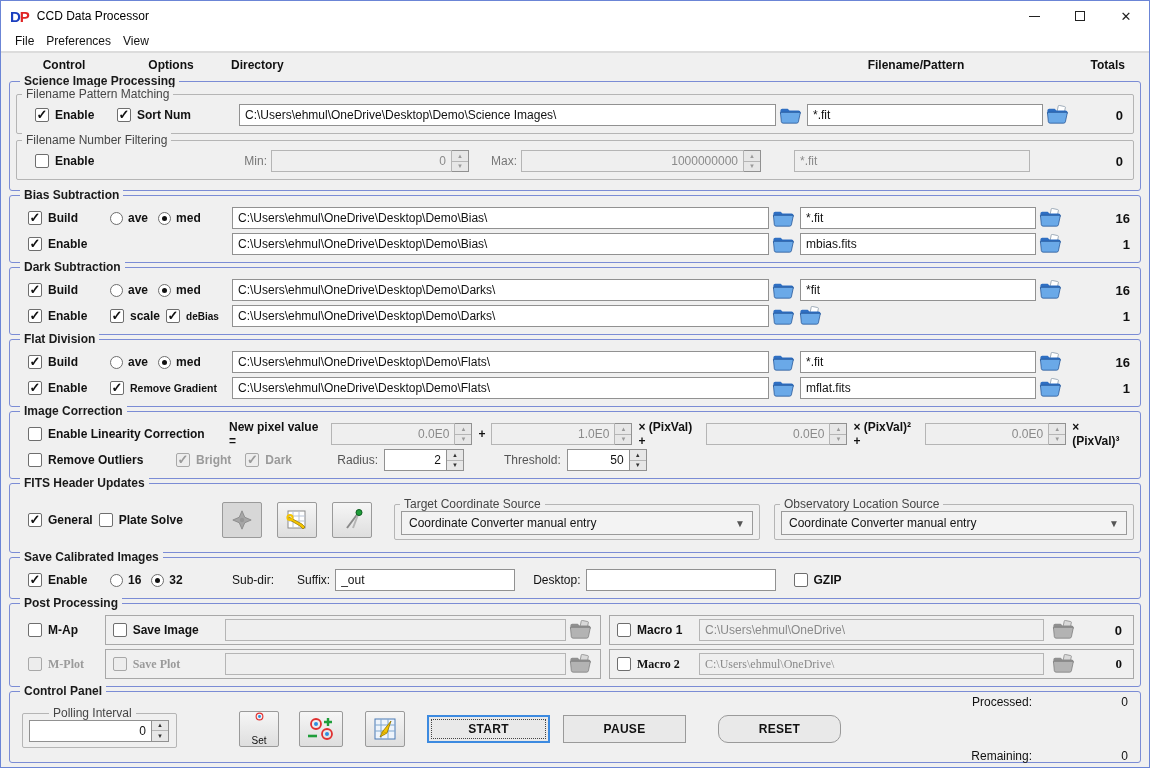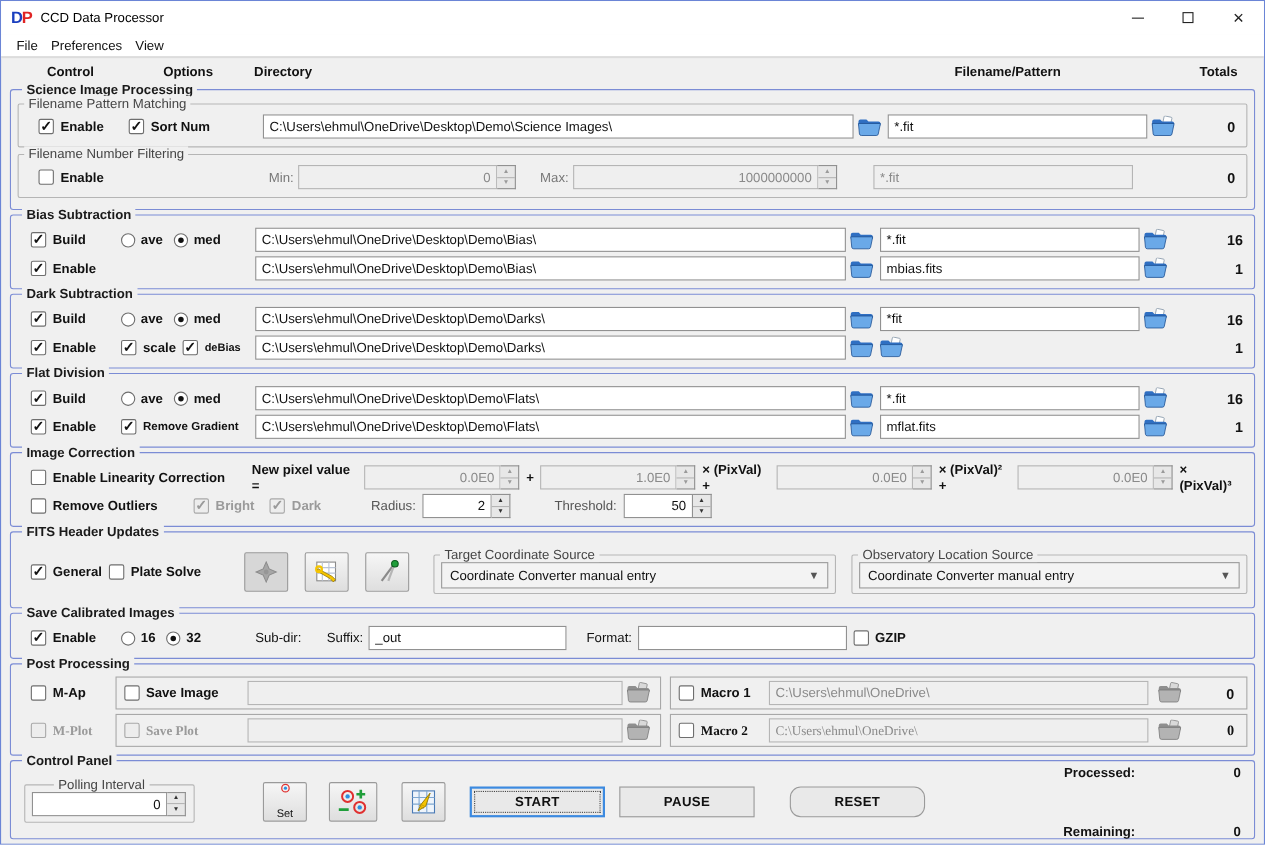--- a/index.html
+++ b/index.html
@@ -85,21 +85,21 @@
   .ibtn { width:40px; height:36px; background:linear-gradient(#f6f6f6,#dedede); border:1px solid #9a9a9a; border-radius:2px; display:flex; align-items:center; justify-content:center; flex:none; }
   .ibtn.disabled { background:#d7d7d7; }
 
   .panel { border:1px solid #a8a8a8; display:flex; align-items:center; height:30px; padding:0 7px; }
 
   .bigbtn { width:123px; height:28px; background:#e9e9e9; border:1px solid #9a9a9a; display:flex; align-items:center; justify-content:center; font-weight:bold; letter-spacing:.3px; flex:none; }
   .bigbtn.focused { border:2px solid #3c8ae0; outline:1px dotted #444; outline-offset:-5px; }
 
   .toolbtn { background:linear-gradient(#f6f6f6,#dedede); border:1px solid #9a9a9a; border-radius:2px; display:flex; flex-direction:column; align-items:center; justify-content:center; flex:none; }
 
-  .stats { margin-left:auto; margin-right:6px; display:grid; grid-template-columns:auto 56px; column-gap:6px; row-gap:3px; font-weight:bold; text-align:right;gap:40px; }
+  .stats { margin-left:auto; margin-right:6px; display:grid; grid-template-columns:auto 56px; column-gap:6px; row-gap:3px; font-weight:normal; text-align:right;gap:40px; }
 </style>
 </head>
 <body>
 
 <div class="window">
 
   <div class="titlebar">
     <span class="logo"><span class="d">D</span><span class="p">P</span></span>
     <span class="title-text">CCD Data Processor</span>
     <div class="win-controls">
@@ -517,23 +517,23 @@
             <span class="blab">16</span>
           </span>
         <span class="rb on">
             <span class="rbx"></span>
             <span class="blab">32</span>
           </span>
       </span>
       <span style="margin-right:5px;">Sub-dir:</span>
       <span style="margin:0 5px 0 18px;">Suffix:</span>
       <div class="tf" style="width:180px;">_out</div>
-      <span style="margin:0 5px 0 18px;">Format:</span>
+      <span style="margin:0 5px 0 18px;">Desktop:</span>
       <div class="tf" style="width:190px;"></div>
-      <span class="cb" style="margin-left:6px;">
+      <span class="cb" style="margin-left:18px;">
           <span class="cbx"></span>
           <span class="clabel blab">GZIP</span>
         </span>
     </div>
   </div>
 
   <div class="group">
     <span class="gtitle">Post Processing</span>
     <div class="frow" style="height:32px;">
       <span class="cb" style="margin-left:12px;width:78px;">

